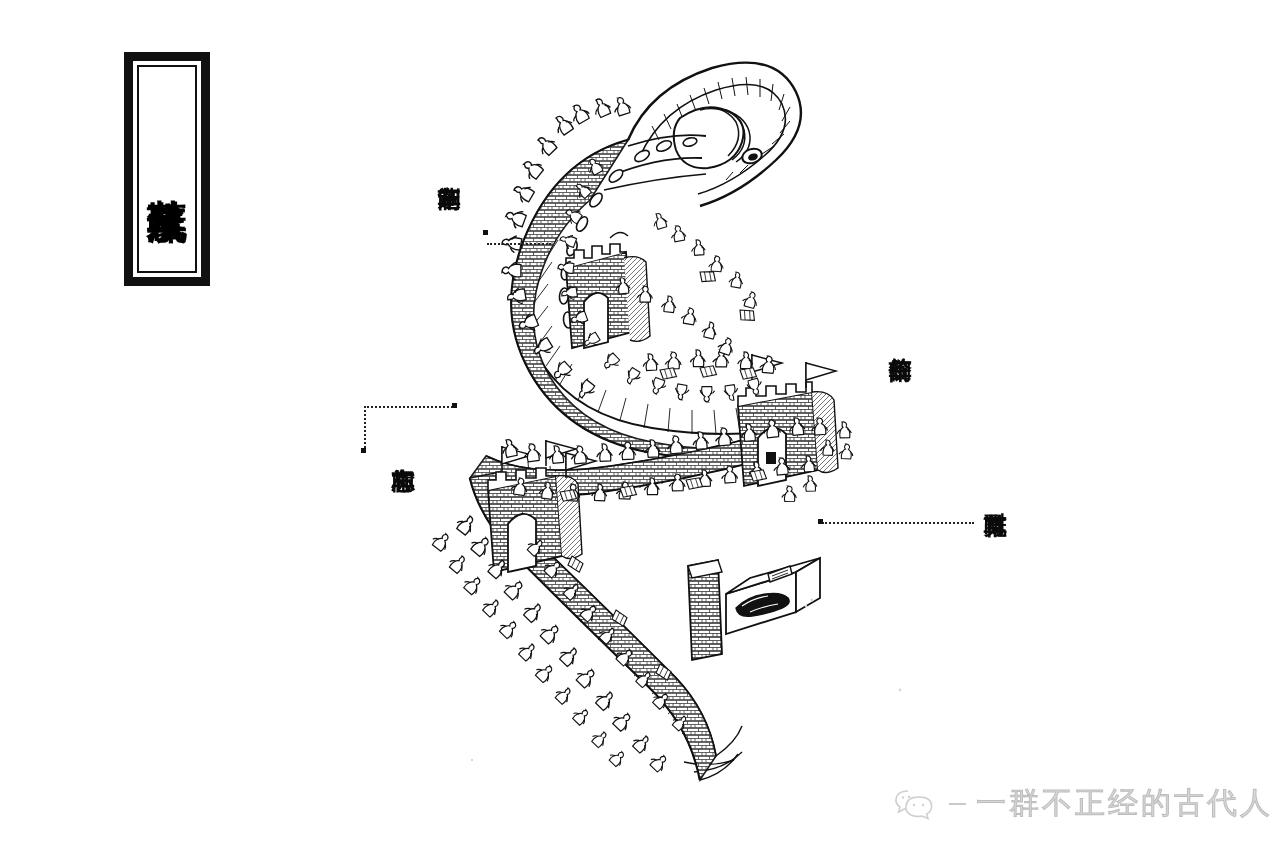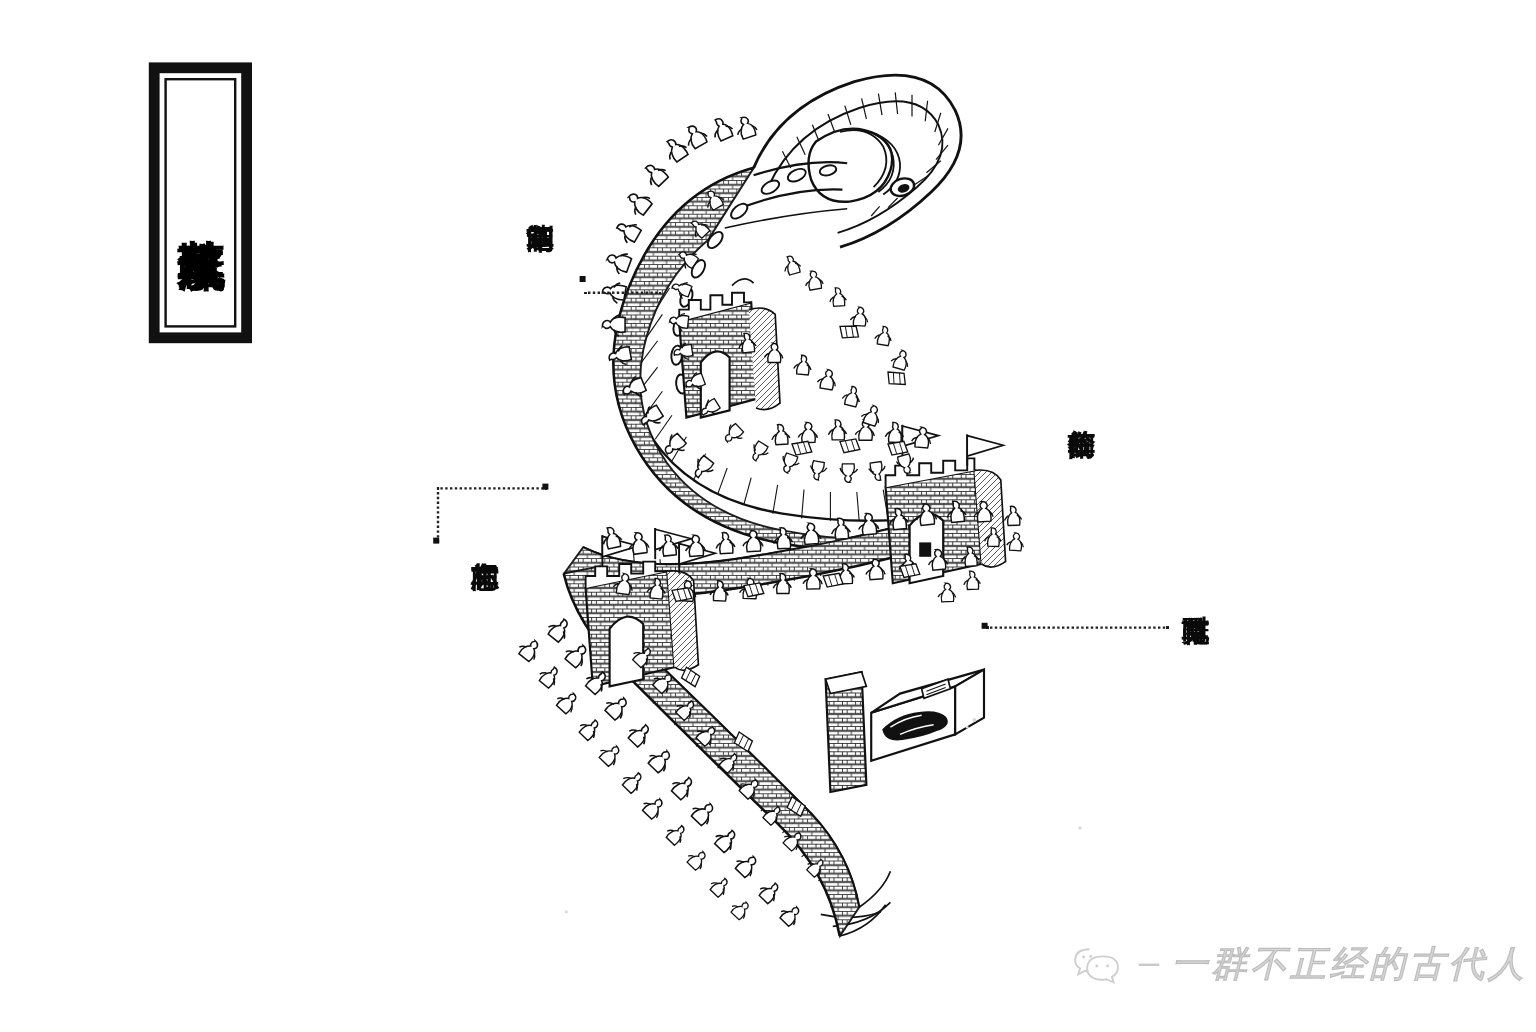--- a/index.html
+++ b/index.html
@@ -106,21 +106,20 @@
     align-items: center;
     gap: 10px;
   }
   .watermark-text {
     font-family: "DejaVu Serif", "Liberation Serif", serif;
     font-size: 30px;
     letter-spacing: 3px;
     color: transparent;
     -webkit-text-stroke: 1px #bdbdbd;
     text-shadow: 0 0 0 #d8d8d8;
-    font-style: italic;
   }
   .watermark-dash {
     width: 17px;
     height: 0;
     border-top: 2px solid #c9c9c9;
   }
 </style>
 </head>
 <body>
 

